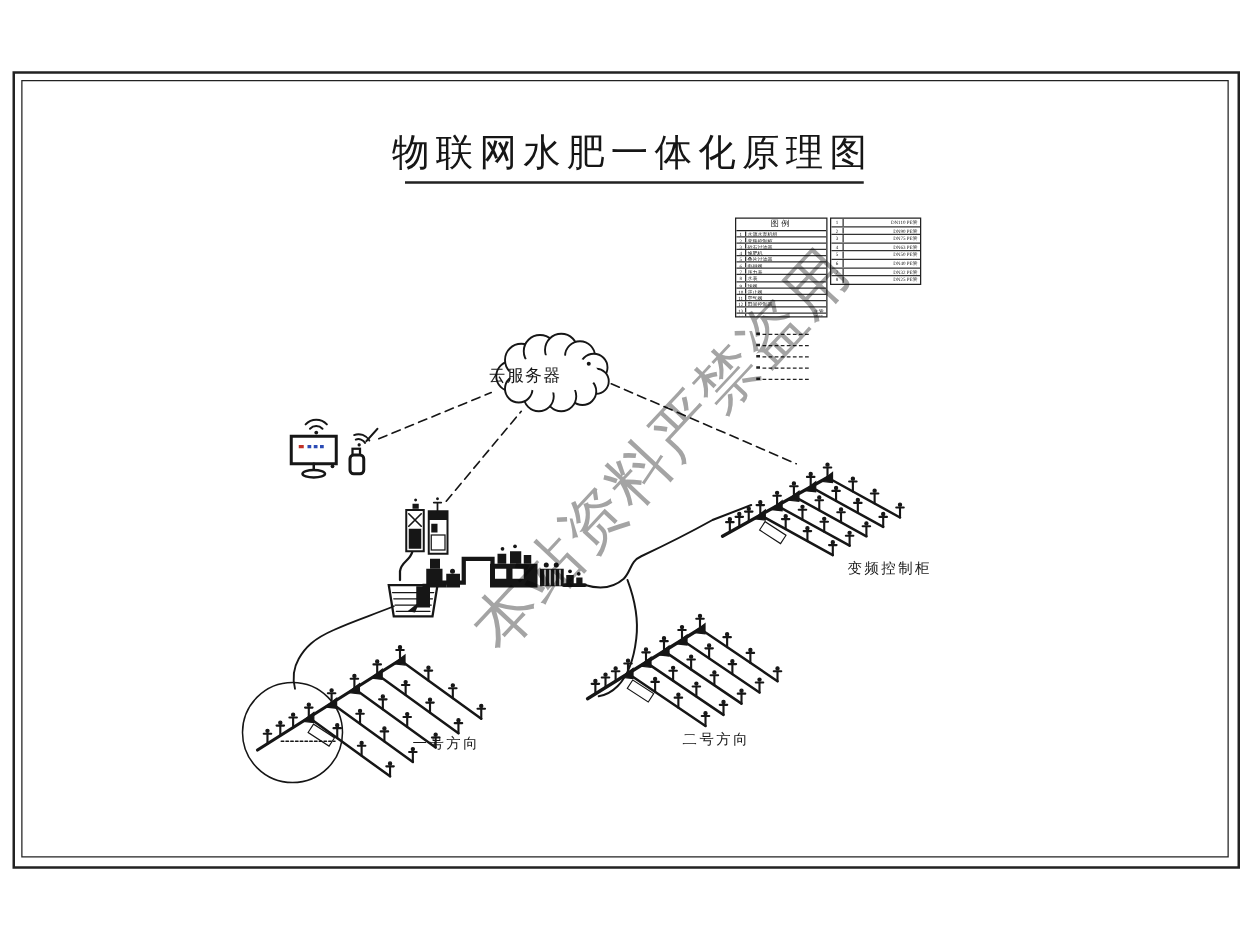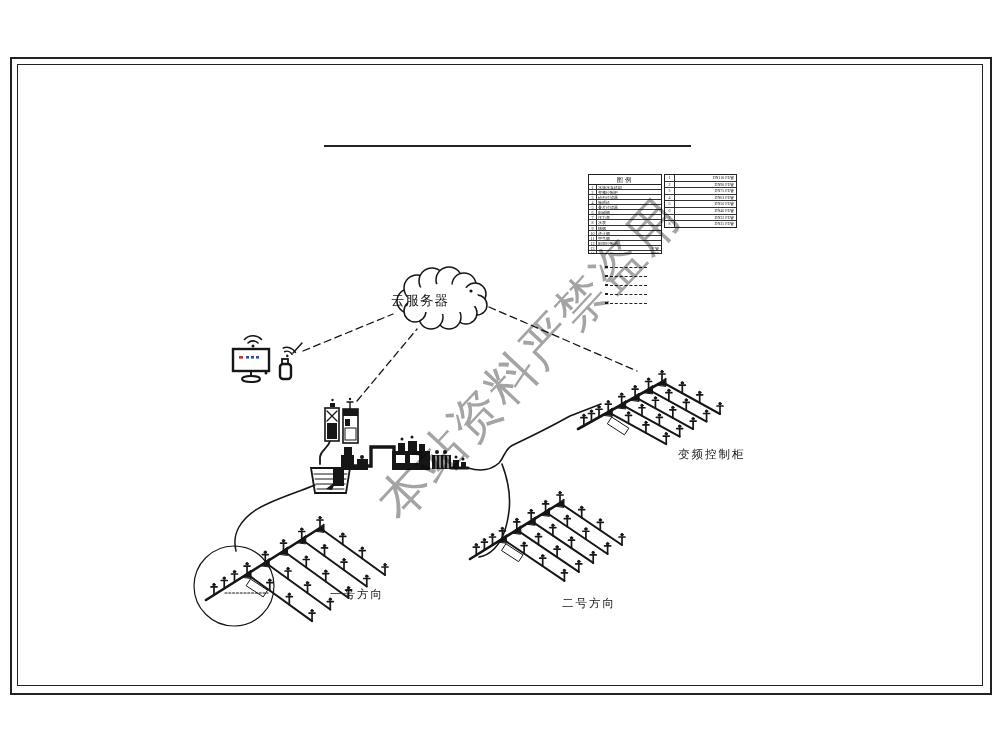--- a/index.html
+++ b/index.html
@@ -5,21 +5,21 @@
   html,body{margin:0;padding:0;background:#fff;}
   .stage{position:relative;width:1000px;height:750px;background:#fff;overflow:hidden;
          font-family:"Liberation Serif","DejaVu Serif",serif;color:#161616;}
   .frame-outer{position:absolute;left:10px;top:57px;width:978px;height:634px;border:2px solid #222;}
   .frame-inner{position:absolute;left:17px;top:64px;width:964px;height:620px;border:1px solid #222;}
   .title{position:absolute;left:308px;top:102px;width:396px;text-align:center;
          font-size:30px;letter-spacing:5px;white-space:nowrap;}
   .title-rule{position:absolute;left:324px;top:145px;width:367px;height:2px;background:#222;}
   .cloud-label{position:absolute;left:382px;top:292px;width:76px;text-align:center;font-size:13.5px;letter-spacing:1px;}
   .field-label{position:absolute;font-size:11.5px;letter-spacing:2px;white-space:nowrap;}
-  .f1{left:330px;top:587px;text-align:center;} .f2{left:546px;top:596px;margin-left:16px;} .f3{left:678px;top:447px;}
+  .f1{left:330px;top:587px;text-align:center;} .f2{left:546px;top:584px;} .f3{left:678px;top:447px;}
   .watermark{position:absolute;left:297px;top:327px;width:460px;height:60px;
              transform:rotate(-47deg);transform-origin:50% 50%;
              font-size:50px;letter-spacing:2px;color:#979797;opacity:.88;
              text-align:center;white-space:nowrap;mix-blend-mode:multiply;pointer-events:none;}
   .ltable{position:absolute;border:1px solid #222;box-sizing:border-box;overflow:hidden;background:transparent;}
   .lt-main{left:588px;top:174px;width:74px;height:80px;}
   .lt-pipes{left:664px;top:174px;width:73px;height:54px;}
   .lt-title{height:9px;line-height:9px;font-size:6.5px;text-align:center;border-bottom:1px solid #222;letter-spacing:2px;}
   .lrow{display:flex;border-bottom:1px solid #333;box-sizing:border-box;overflow:hidden;}
   .lt-main .lrow{height:5.07px;} .lt-pipes .lrow{height:6.6px;}
@@ -35,20 +35,21 @@
   svg{position:absolute;left:0;top:0;}
 </style>
 </head>
 <body>
 
 <div class="stage">
 
   <div class="frame-outer"></div>
   <div class="frame-inner"></div>
 
+  <div class="title">物联网水肥一体化原理图</div>
   <div class="title-rule"></div>
 
   <svg id="art" width="1000" height="750" viewBox="0 0 1000 750">
     <g stroke="#161616" fill="none" stroke-linecap="round">
 
       <g stroke-width="1.3" stroke-dasharray="7,4.5">
         <path d="M303,351 L393,314"></path>
         <path d="M357,401 L417,329"></path>
         <path d="M489,307 L563,339 L637,371"></path>
       </g>

